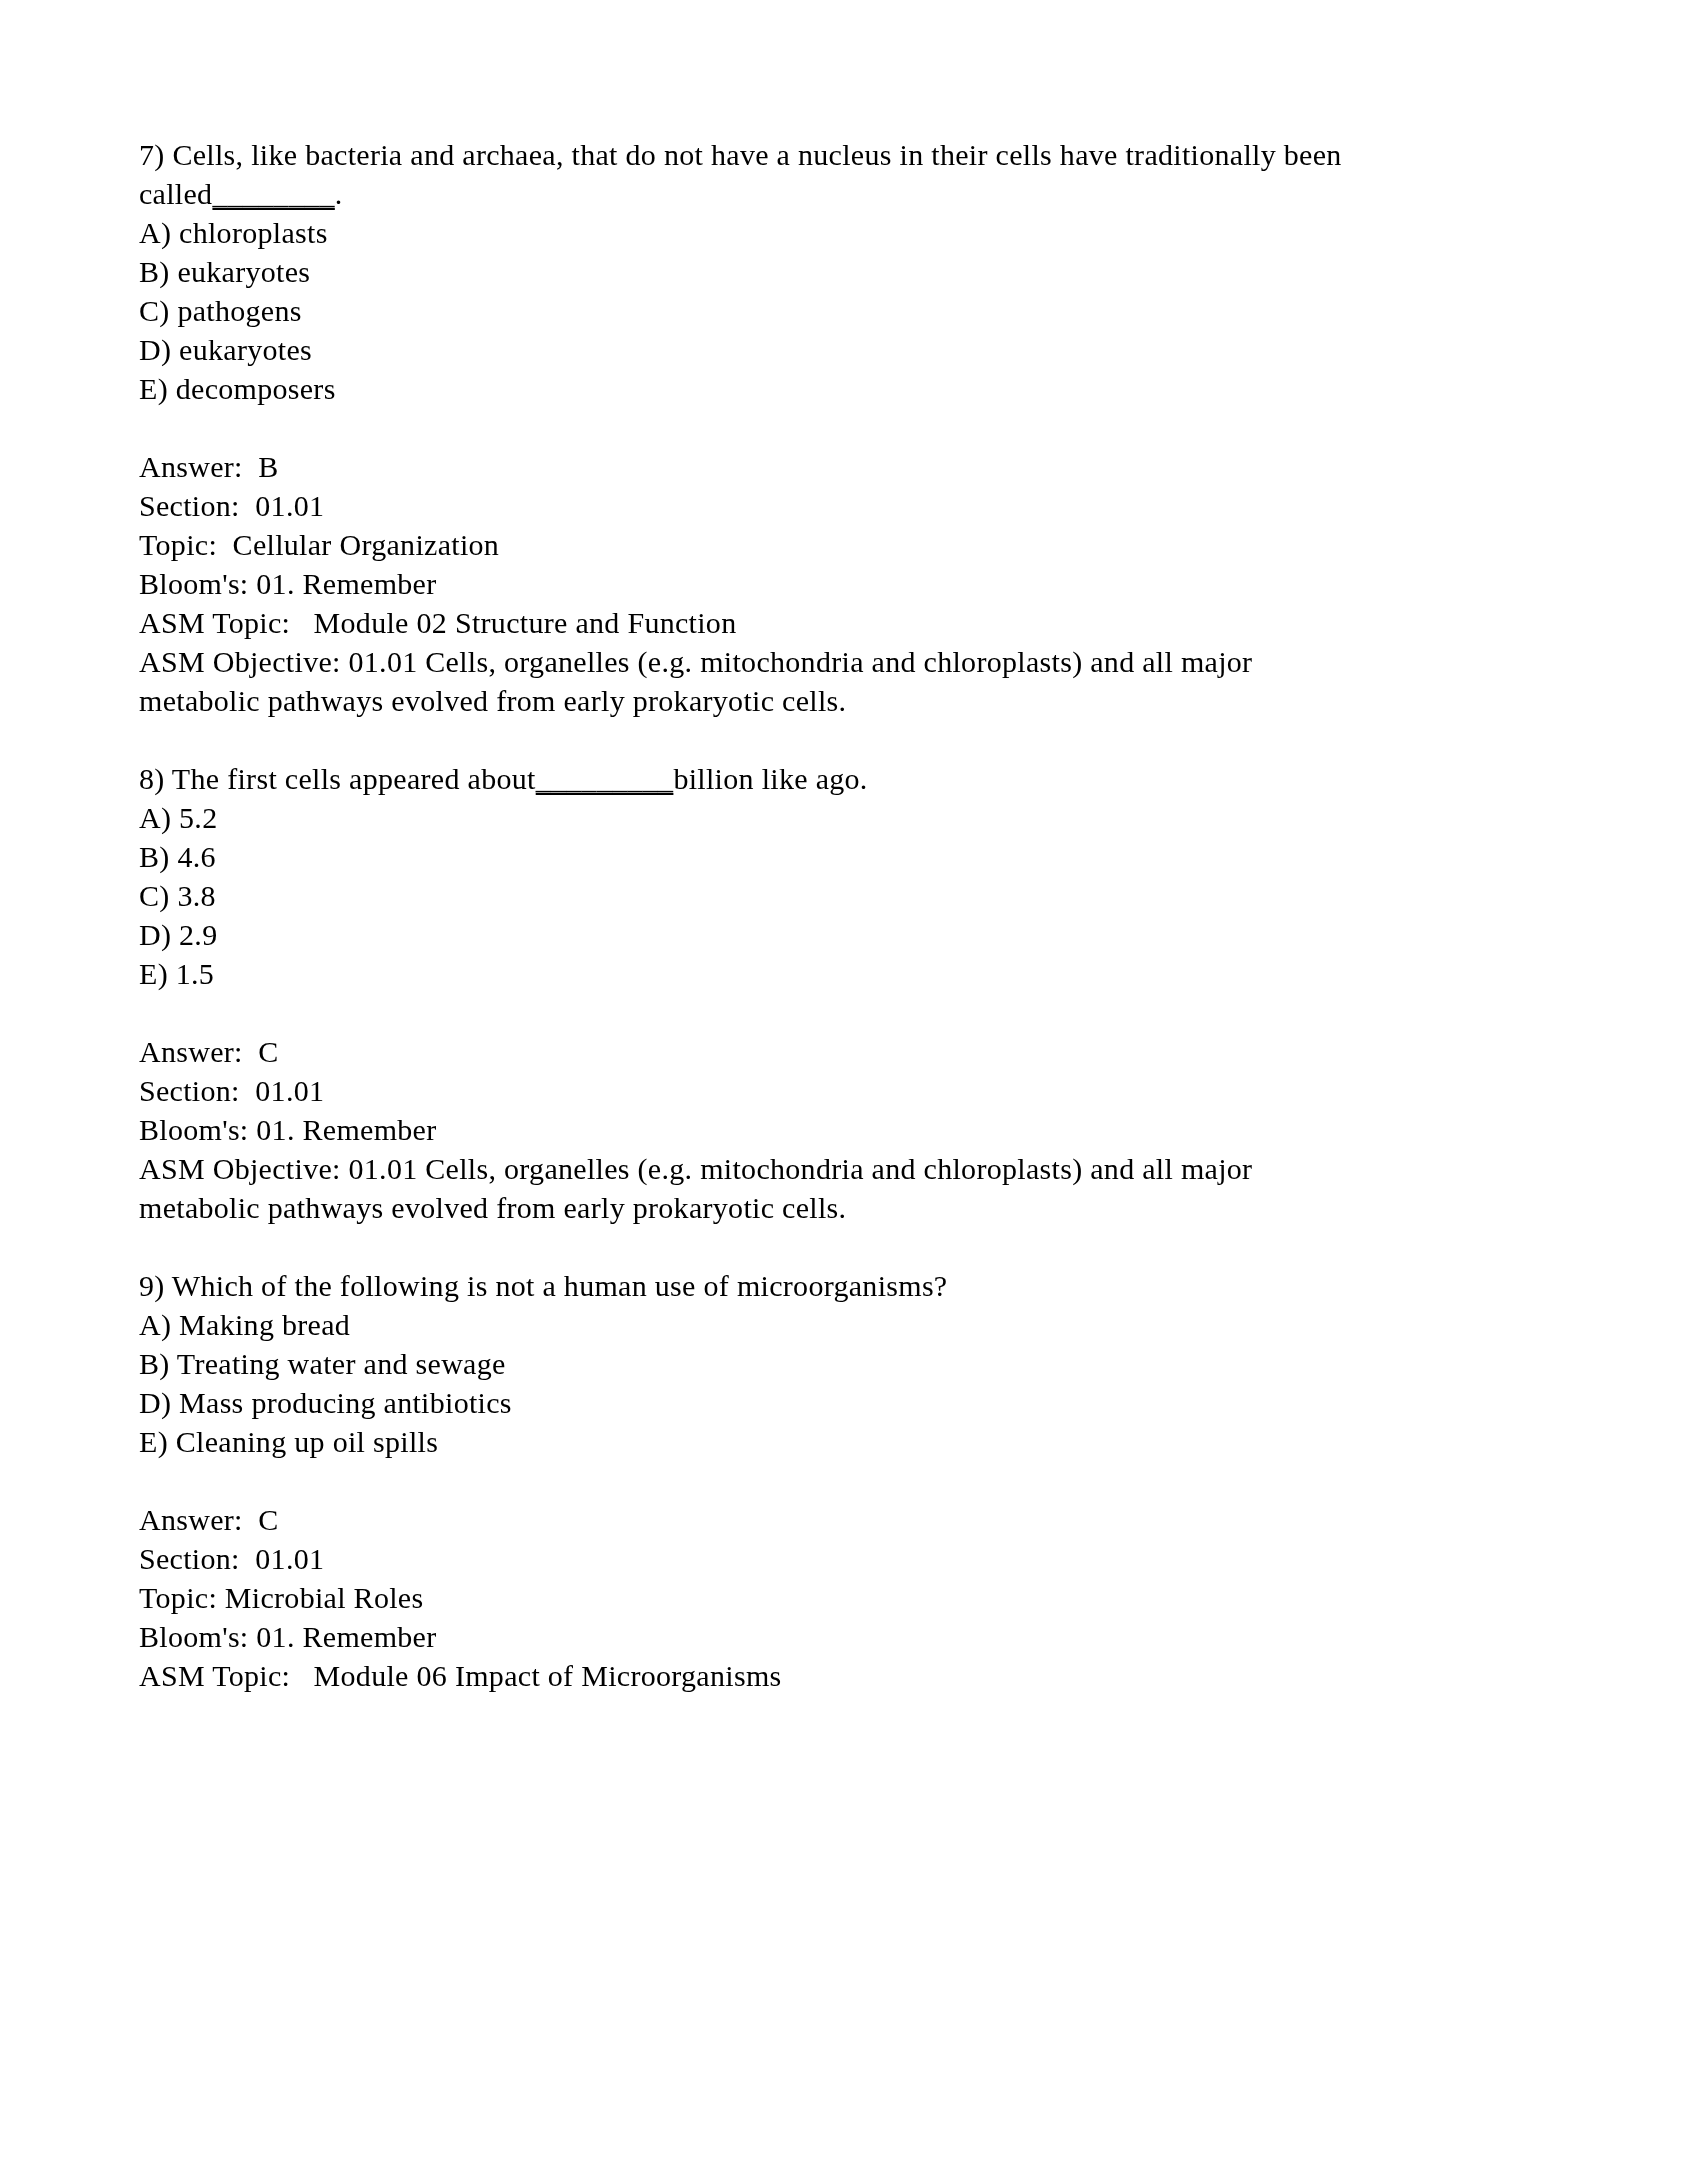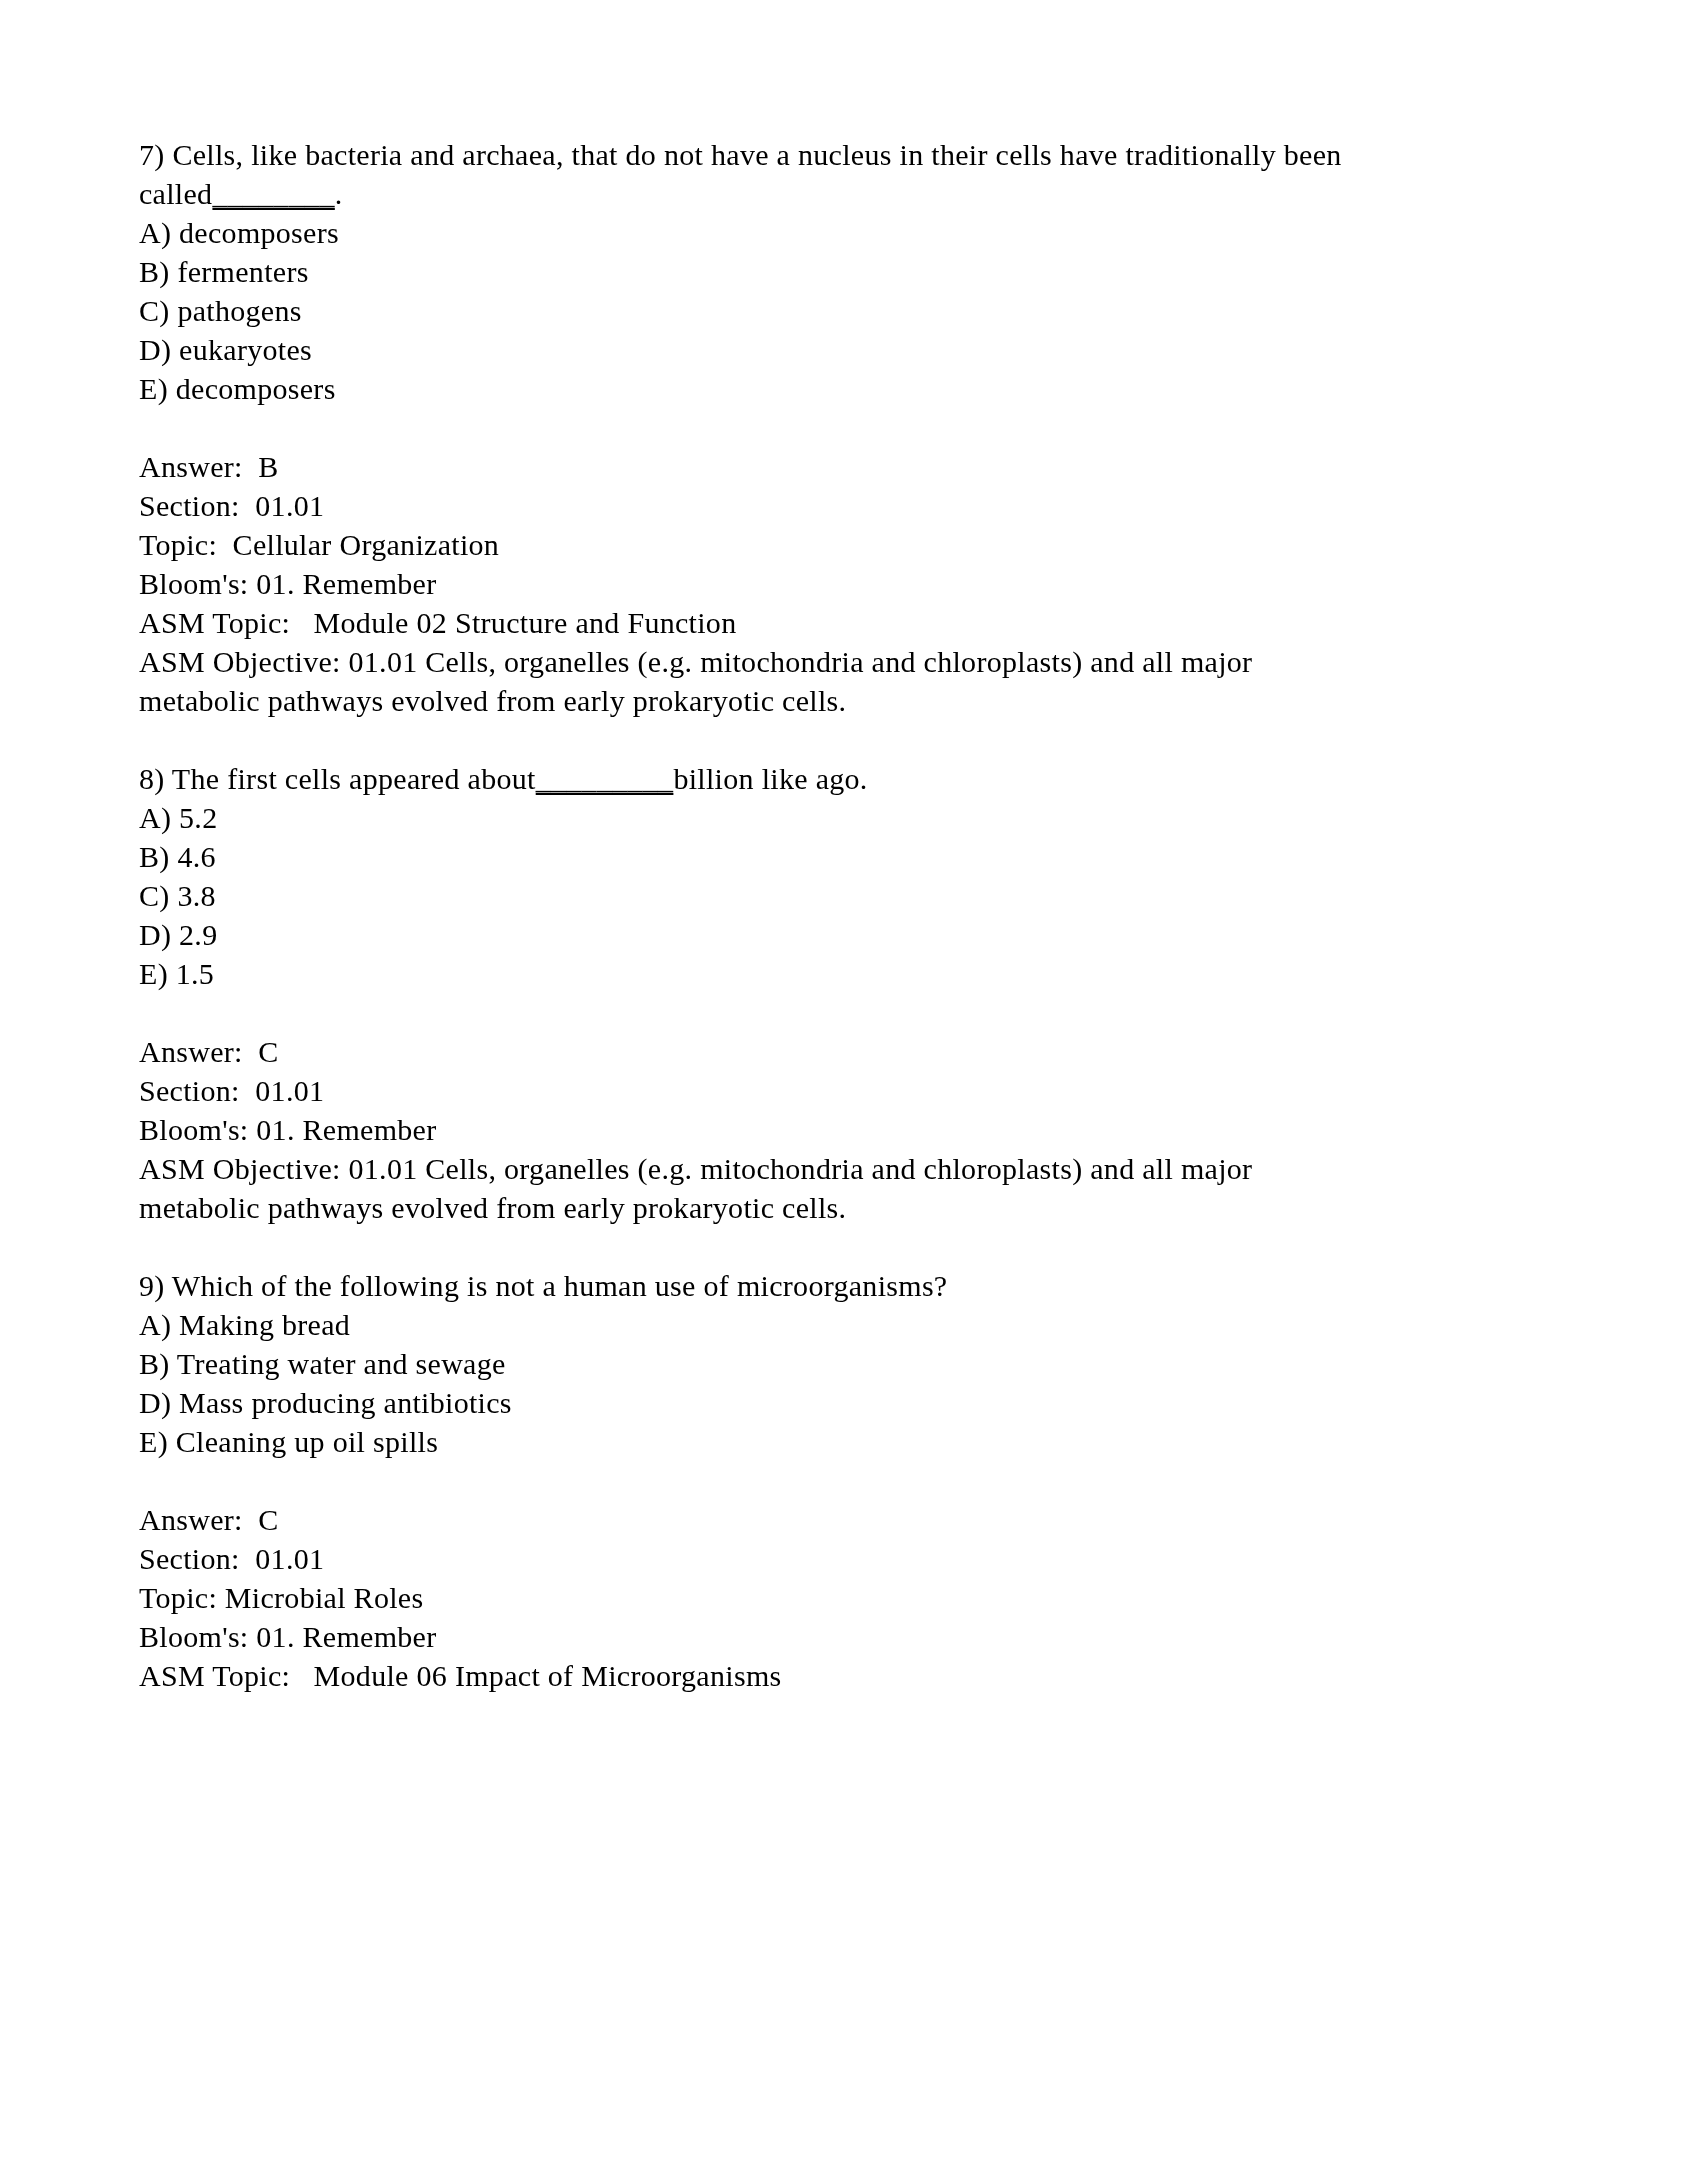--- a/index.html
+++ b/index.html
@@ -58,22 +58,22 @@
   }
 </style>
 </head>
 <body>
 
 <div class="page">
   <div class="content">
 
     <div class="q-block">
       <div class="line stem"><span>7) Cells, like bacteria and archaea, that do not have a nucleus in their cells have traditionally been</span><br><span>called</span><span class="fill-blank">________</span><span>.</span></div>
-      <div class="line option">A) decomposers</div>
-      <div class="line option">B) fermenters</div>
+      <div class="line option">A) chloroplasts</div>
+      <div class="line option">B) eukaryotes</div>
       <div class="line option">C) pathogens</div>
       <div class="line option">D) eukaryotes</div>
       <div class="line option">E) decomposers</div>
       <div class="blank-gap"></div>
       <div class="line meta">Answer:  B</div>
       <div class="line meta">Section:  01.01</div>
       <div class="line meta">Topic:  Cellular Organization</div>
       <div class="line meta">Bloom's: 01. Remember</div>
       <div class="line meta">ASM Topic:   Module 02 Structure and Function</div>
       <div class="line meta obj-wrap"><span>ASM Objective: 01.01 Cells, organelles (e.g. mitochondria and chloroplasts) and all major</span><br><span>metabolic pathways evolved from early prokaryotic cells.</span></div>

